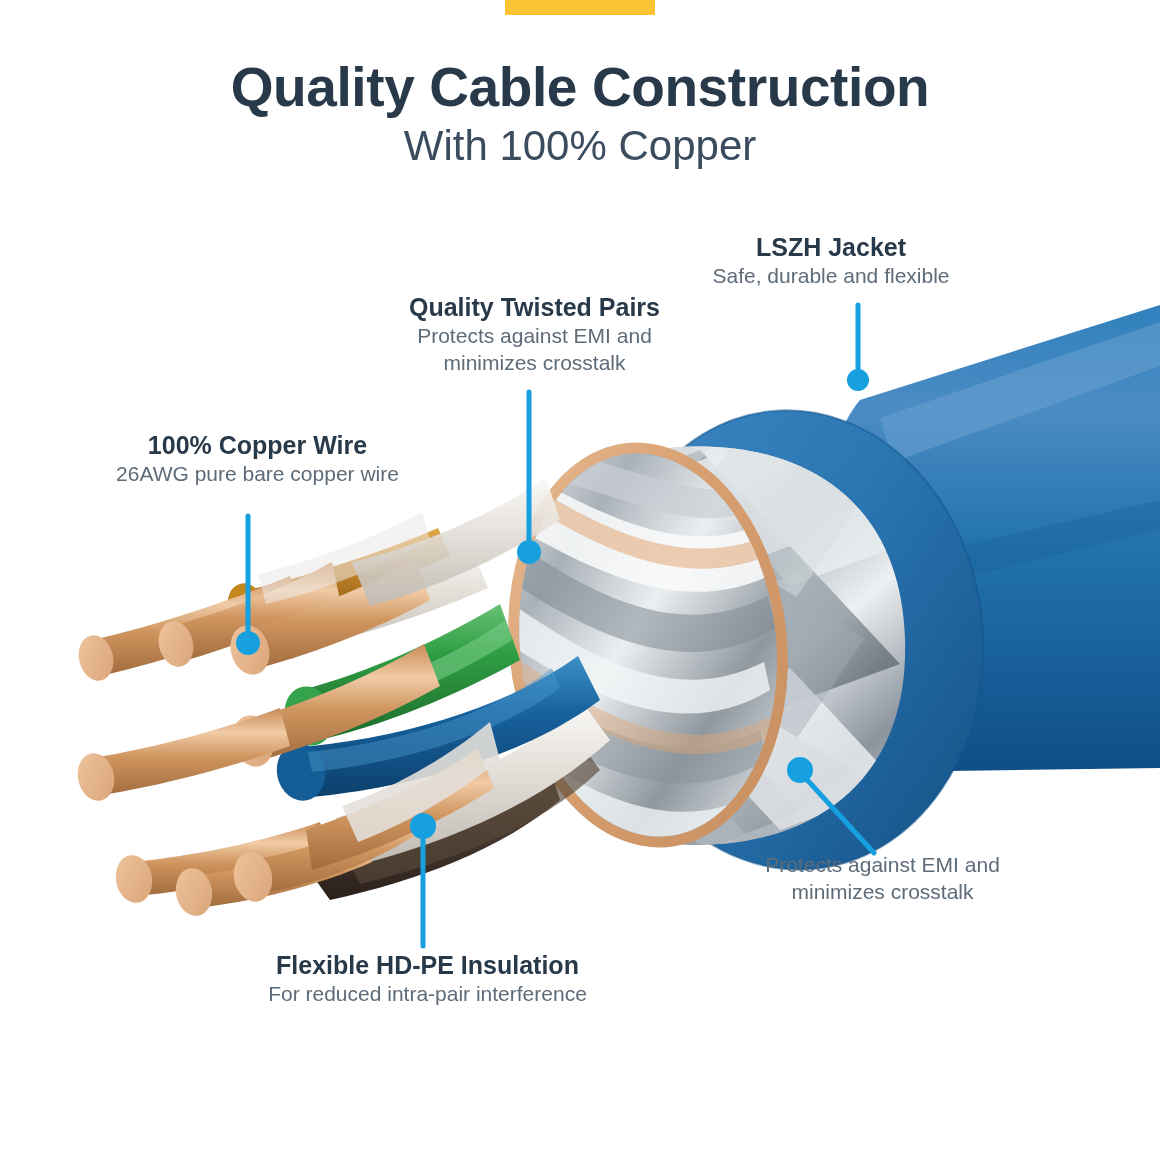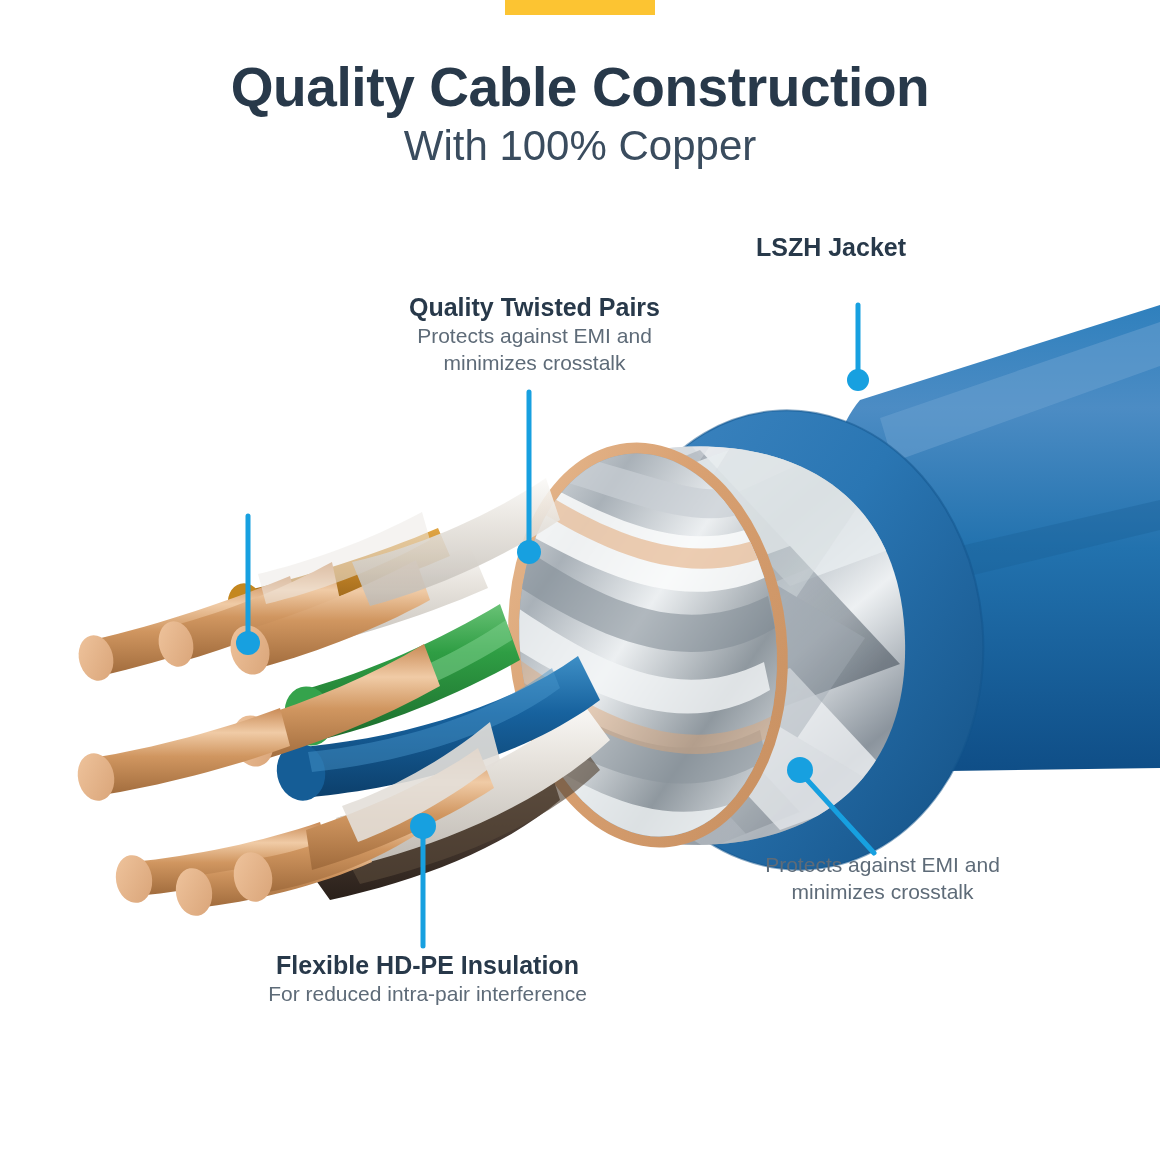--- a/index.html
+++ b/index.html
@@ -319,28 +319,33 @@
 
   <div class="accent-bar"></div>
 
   <div class="title-block">
     <div class="title-main">Quality Cable Construction</div>
     <div class="title-sub">With 100% Copper</div>
   </div>
 
   <div class="callout ta-center" id="callout-lszh">
     <div class="c-title">LSZH Jacket</div>
+    <div class="c-sub">Safe, durable and flexible</div>
   </div>
 
   <div class="callout ta-center" id="callout-stp">
     <div class="c-title">Quality Twisted Pairs</div>
     <div class="c-sub">Protects against EMI and</div>
     <div class="c-sub">minimizes crosstalk</div>
   </div>
 
+  <div class="callout ta-center" id="callout-copper">
+    <div class="c-title">100% Copper Wire</div>
+    <div class="c-sub">26AWG pure bare copper wire</div>
+  </div>
 
   <div class="callout ta-center" id="callout-shield">
     <div class="c-sub">Protects against EMI and</div>
     <div class="c-sub">minimizes crosstalk</div>
   </div>
 
   <div class="callout ta-center" id="callout-insul">
     <div class="c-title">Flexible HD-PE Insulation</div>
     <div class="c-sub">For reduced intra-pair interference</div>
   </div>

